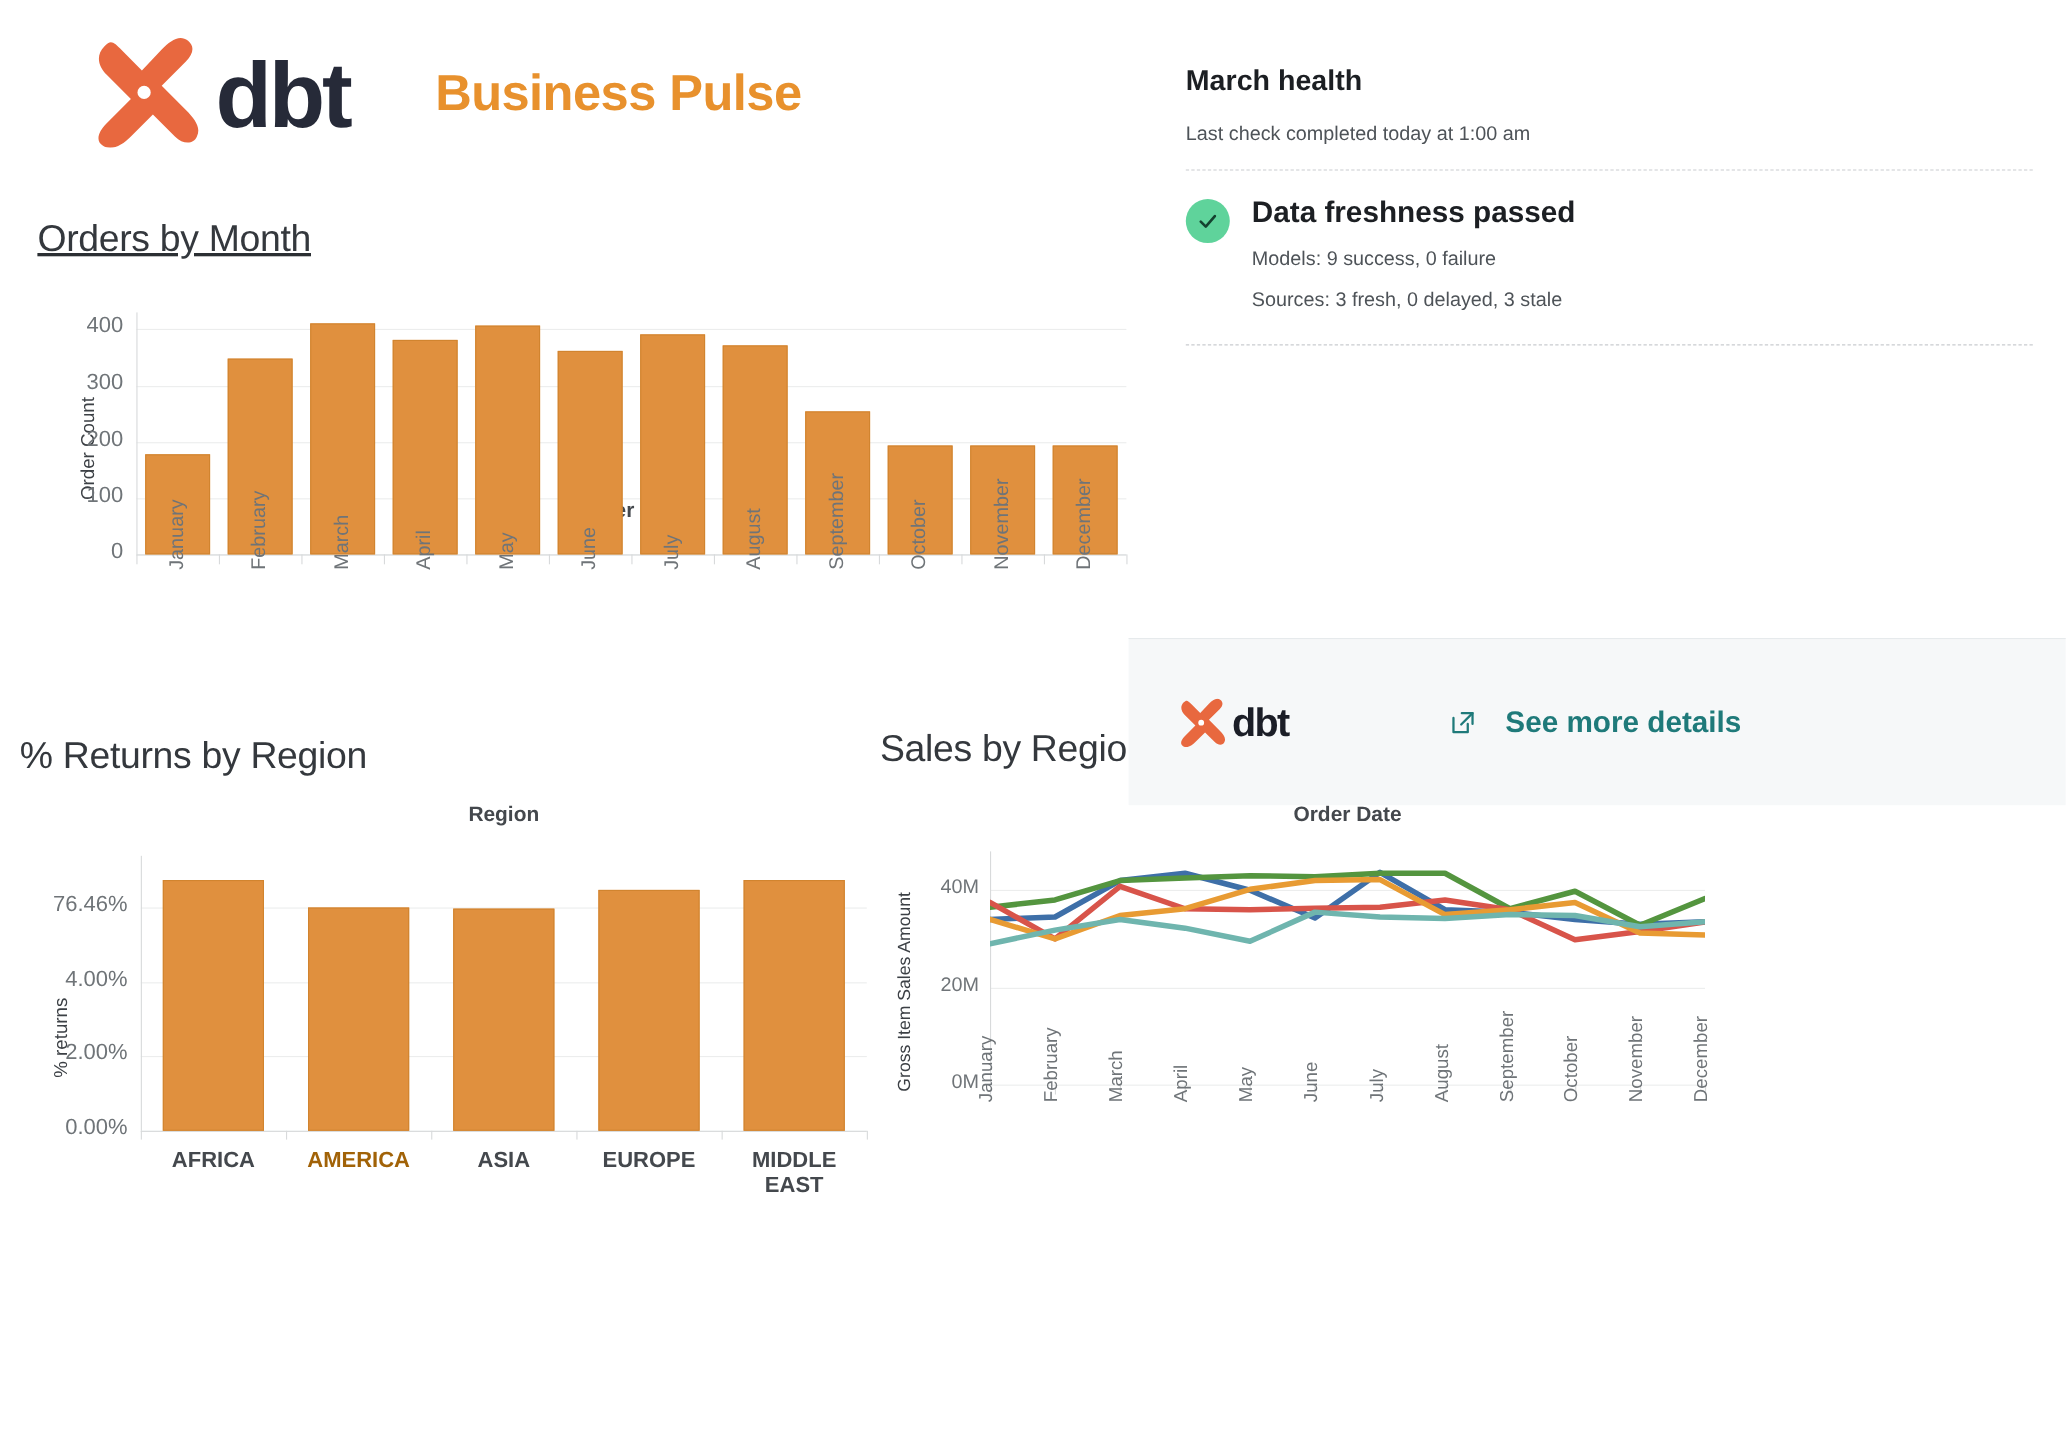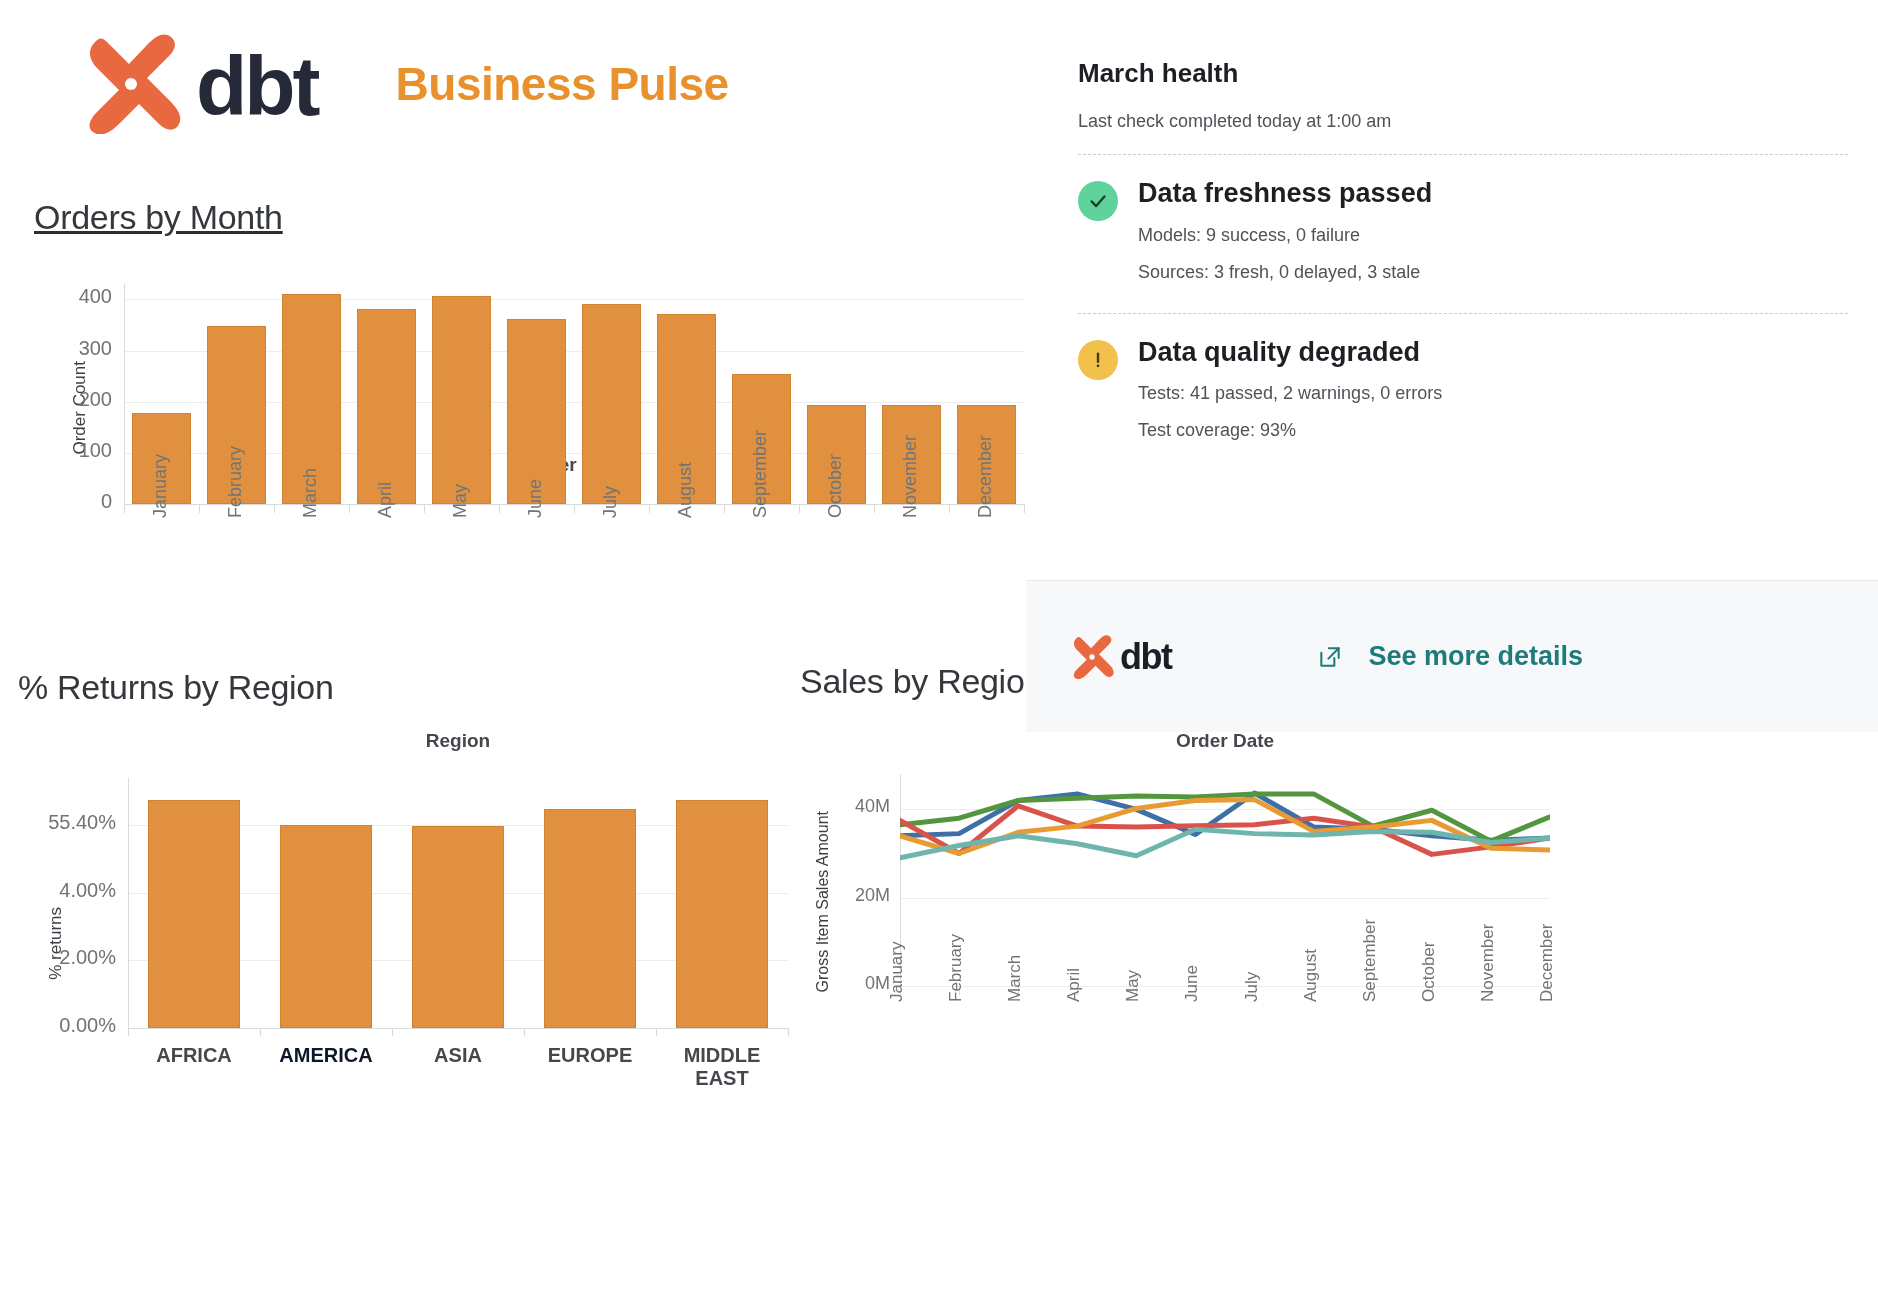--- a/index.html
+++ b/index.html
@@ -161,29 +161,29 @@
       <span class="axis-label-y">% returns</span>
     </div>
     <div id="returns-plot">
         <div class="gridline" style="top: 250px;"></div>
         <div class="tick" style="position: absolute; right: 672px; top: 236px; white-space: nowrap; text-align: right; font-size: 20px;">0.00%</div>
         <div class="gridline" style="top: 182.432px;"></div>
         <div class="tick" style="position: absolute; right: 672px; top: 168.432px; white-space: nowrap; text-align: right; font-size: 20px;">2.00%</div>
         <div class="gridline" style="top: 114.865px;"></div>
         <div class="tick" style="position: absolute; right: 672px; top: 100.865px; white-space: nowrap; text-align: right; font-size: 20px;">4.00%</div>
         <div class="gridline" style="top: 47.2973px;"></div>
-        <div class="tick" style="position: absolute; right: 672px; top: 33.2973px; white-space: nowrap; text-align: right; font-size: 20px;">55.40%</div>
+        <div class="tick" style="position: absolute; right: 672px; top: 33.2973px; white-space: nowrap; text-align: right; font-size: 20px;">76.46%</div>
         <div class="axis-v" style="left: 0px;"></div>
         <div class="gridline" style="top: 250px; background: rgb(216, 218, 219);"></div>
         <div class="bar" title="AFRICA: 6.75" style="left: 19.8px; width: 92.4px; height: 228.041px; background: rgb(224, 144, 62);"></div>
         <div class="tickmark" style="left: 132px; top: 250px; height: 8px;"></div>
         <div style="position: absolute; left: 0px; width: 132px; top: 266px; text-align: center; font-size: 20px; color: rgb(68, 72, 77); font-weight: bold;">AFRICA</div>
         <div class="bar" title="AMERICA: 6.02" style="left: 151.8px; width: 92.4px; height: 203.378px; background: rgb(224, 144, 62);"></div>
         <div class="tickmark" style="left: 264px; top: 250px; height: 8px;"></div>
-        <div style="position: absolute; left: 132px; width: 132px; top: 266px; text-align: center; font-size: 20px; color: #0f172a; font-weight: bold;">AMERICA</div>
+        <div style="position: absolute; left: 132px; width: 132px; top: 266px; text-align: center; font-size: 20px; color: #a16207; font-weight: bold;">AMERICA</div>
         <div class="bar" title="ASIA: 5.98" style="left: 283.8px; width: 92.4px; height: 202.027px; background: rgb(224, 144, 62);"></div>
         <div class="tickmark" style="left: 396px; top: 250px; height: 8px;"></div>
         <div style="position: absolute; left: 264px; width: 132px; top: 266px; text-align: center; font-size: 20px; color: rgb(68, 72, 77); font-weight: bold;">ASIA</div>
         <div class="bar" title="EUROPE: 6.48" style="left: 415.8px; width: 92.4px; height: 218.919px; background: rgb(224, 144, 62);"></div>
         <div class="tickmark" style="left: 528px; top: 250px; height: 8px;"></div>
         <div style="position: absolute; left: 396px; width: 132px; top: 266px; text-align: center; font-size: 20px; color: rgb(68, 72, 77); font-weight: bold;">EUROPE</div>
         <div class="bar" title="MIDDLE EAST: 6.75" style="left: 547.8px; width: 92.4px; height: 228.041px; background: rgb(224, 144, 62);"></div>
         <div class="tickmark" style="left: 660px; top: 250px; height: 8px;"></div>
         <div style="position: absolute; left: 528px; width: 132px; top: 266px; text-align: center; font-size: 20px; color: rgb(68, 72, 77); font-weight: bold;">MIDDLE EAST</div>
         <div class="tickmark" style="left: 0px; top: 250px; height: 8px;"></div>
@@ -251,33 +251,20 @@
       </div>
       <div>
         <div class="h-head">Data freshness passed</div>
         <div class="h-line">Models: 9 success, 0 failure</div>
         <div class="h-line">Sources: 3 fresh, 0 delayed, 3 stale</div>
       </div>
     </div>
 
     <div class="dashed" style="margin-top:30px;"></div>
 
-    <div class="hrow">
-      <div class="badge warn">
-        <svg width="22" height="22" viewBox="0 0 24 24">
-            <path d="M12 5 L12 14" stroke="#4a3606" stroke-width="2.6" stroke-linecap="round"></path>
-            <circle cx="12" cy="18.4" r="1.5" fill="#4a3606"></circle>
-          </svg>
-      </div>
-      <div>
-        <div class="h-head">Data quality degraded</div>
-        <div class="h-line">Tests: 41 passed, 2 warnings, 0 errors</div>
-        <div class="h-line">Test coverage: 93%</div>
-      </div>
-    </div>
   </div>
 
   <div id="details-card">
     <div class="dc-brand">
       <svg width="44" height="44" viewBox="0 0 100 100">
         <path d="M14 8 C6 16 8 26 16 34 L38 56 L16 78 C8 86 6 94 12 98 C20 104 30 98 38 90 L58 70 L78 90 C86 98 95 97 98 90 C102 82 96 74 88 66 L66 44 L88 22 C95 15 96 8 90 3 C82 -3 74 3 66 11 L48 30 L30 12 C22 4 20 2 14 8 Z" fill="#E8683F"></path>
         <circle cx="50" cy="50" r="6" fill="#ffffff"></circle>
       </svg>
       <span class="dc-word">dbt</span>
     </div>

